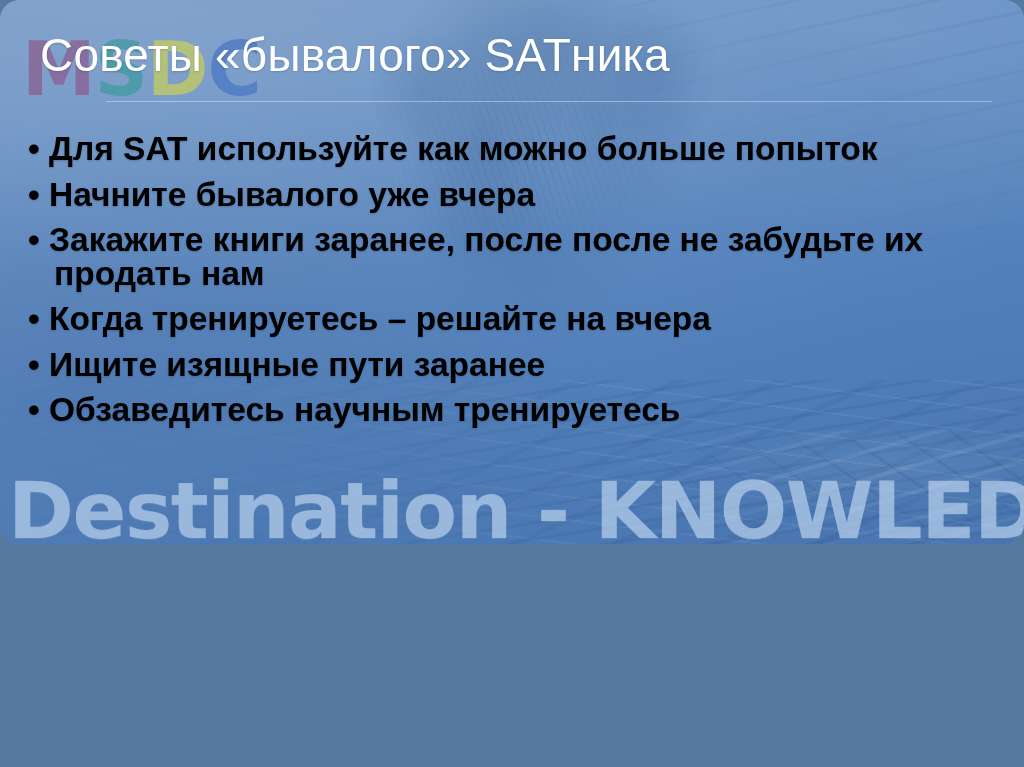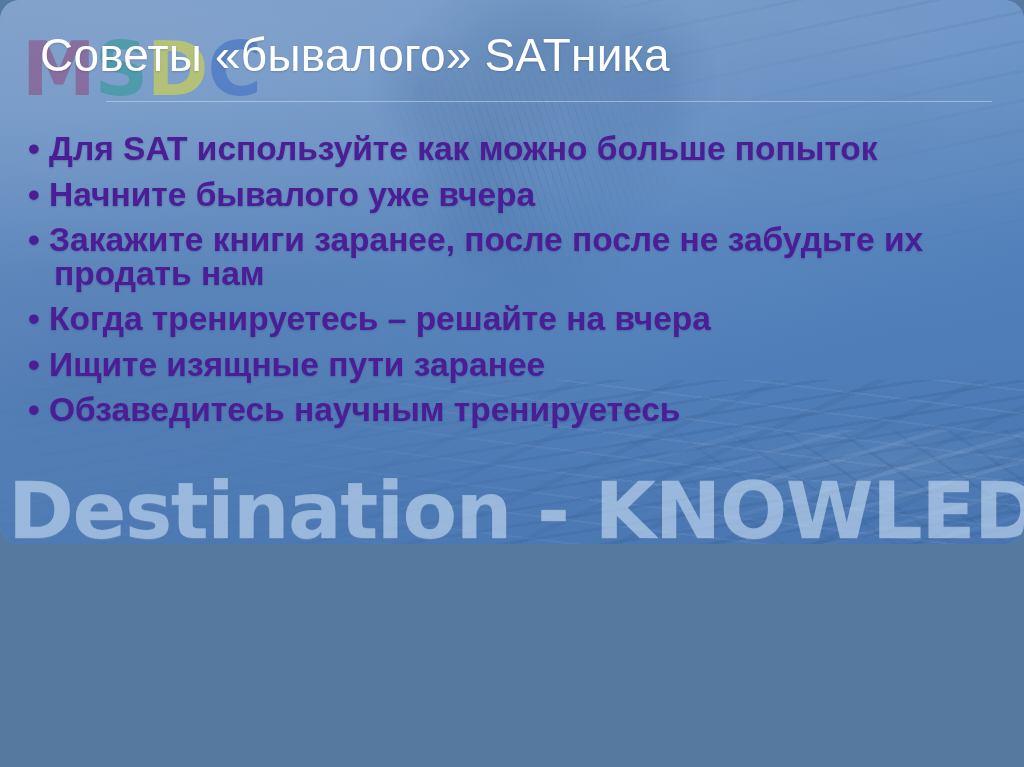--- a/index.html
+++ b/index.html
@@ -123,21 +123,21 @@
     position: absolute;
     left: 106px; right: 32px; top: 101px;
     height: 1px;
     background: rgba(226,236,246,0.45);
   }
 
   
   #bullets {
     position: absolute;
     left: 28px; right: 22px; top: 132px;
-    color: #4c1d95;
+    color: #000000;
     font-size: 33.5px;
     font-weight: bold;
     line-height: 1.0;
     text-shadow: 0 1px 2px rgba(28,58,98,0.30);
   }
   .bullet {
     display: block;
     margin: 0 0 12px 0;
     text-indent: -26px;
     padding-left: 26px;

